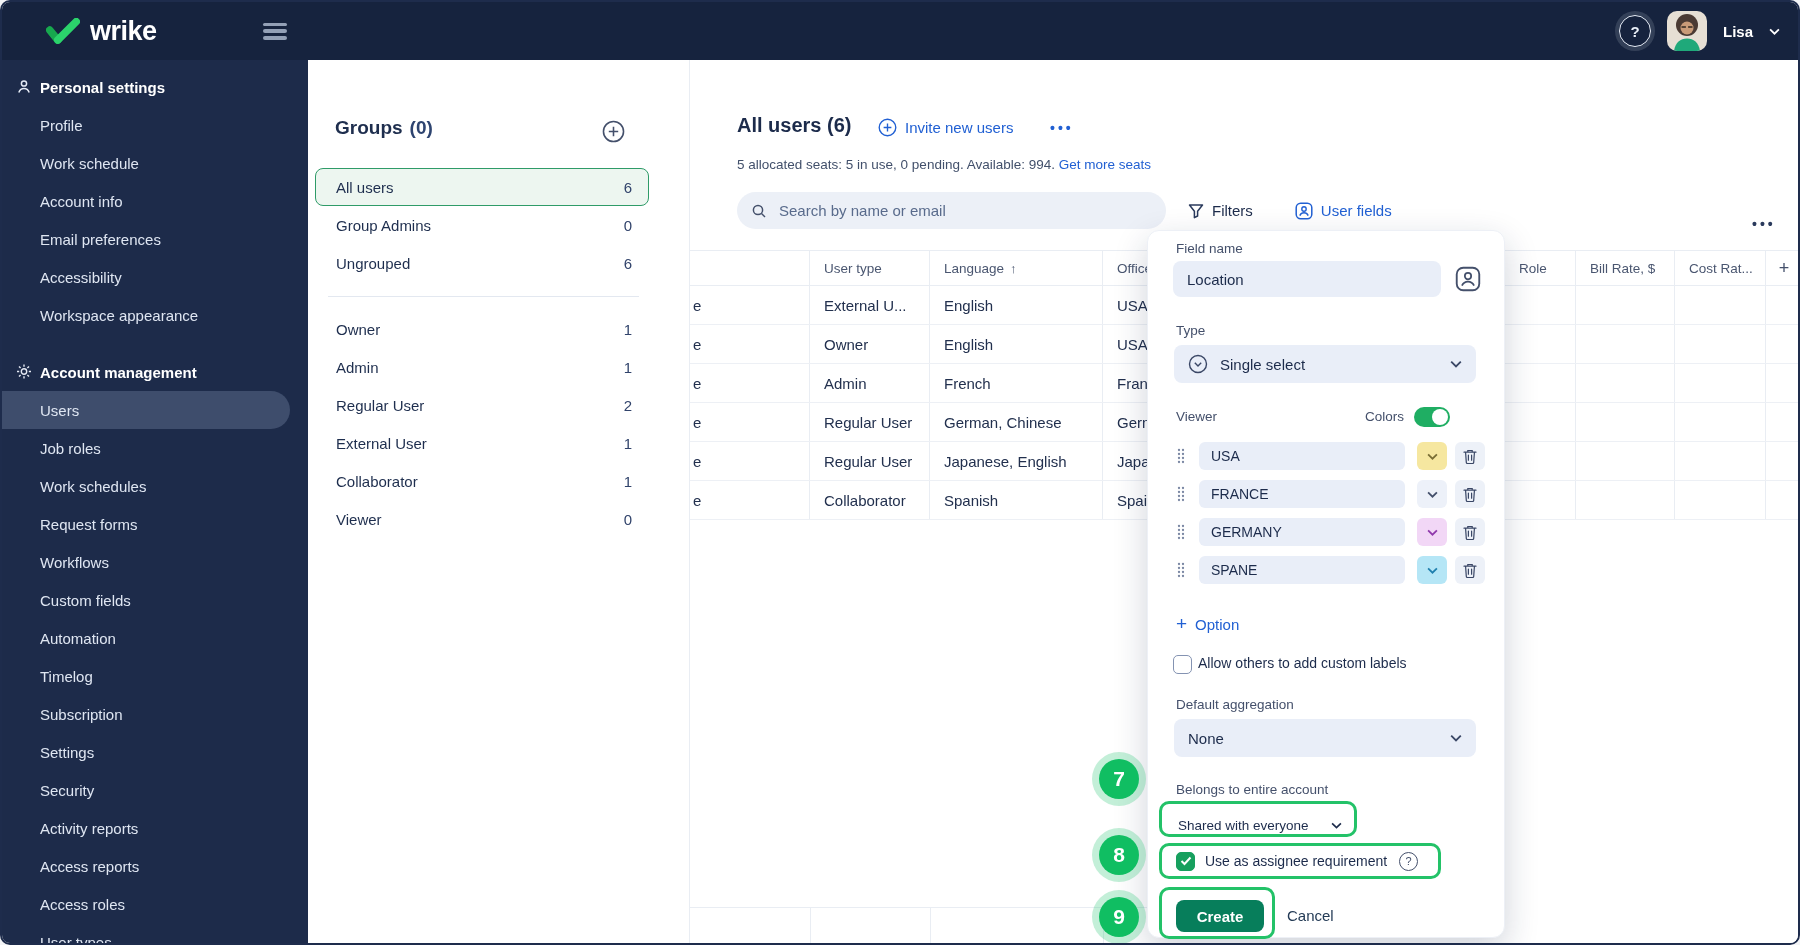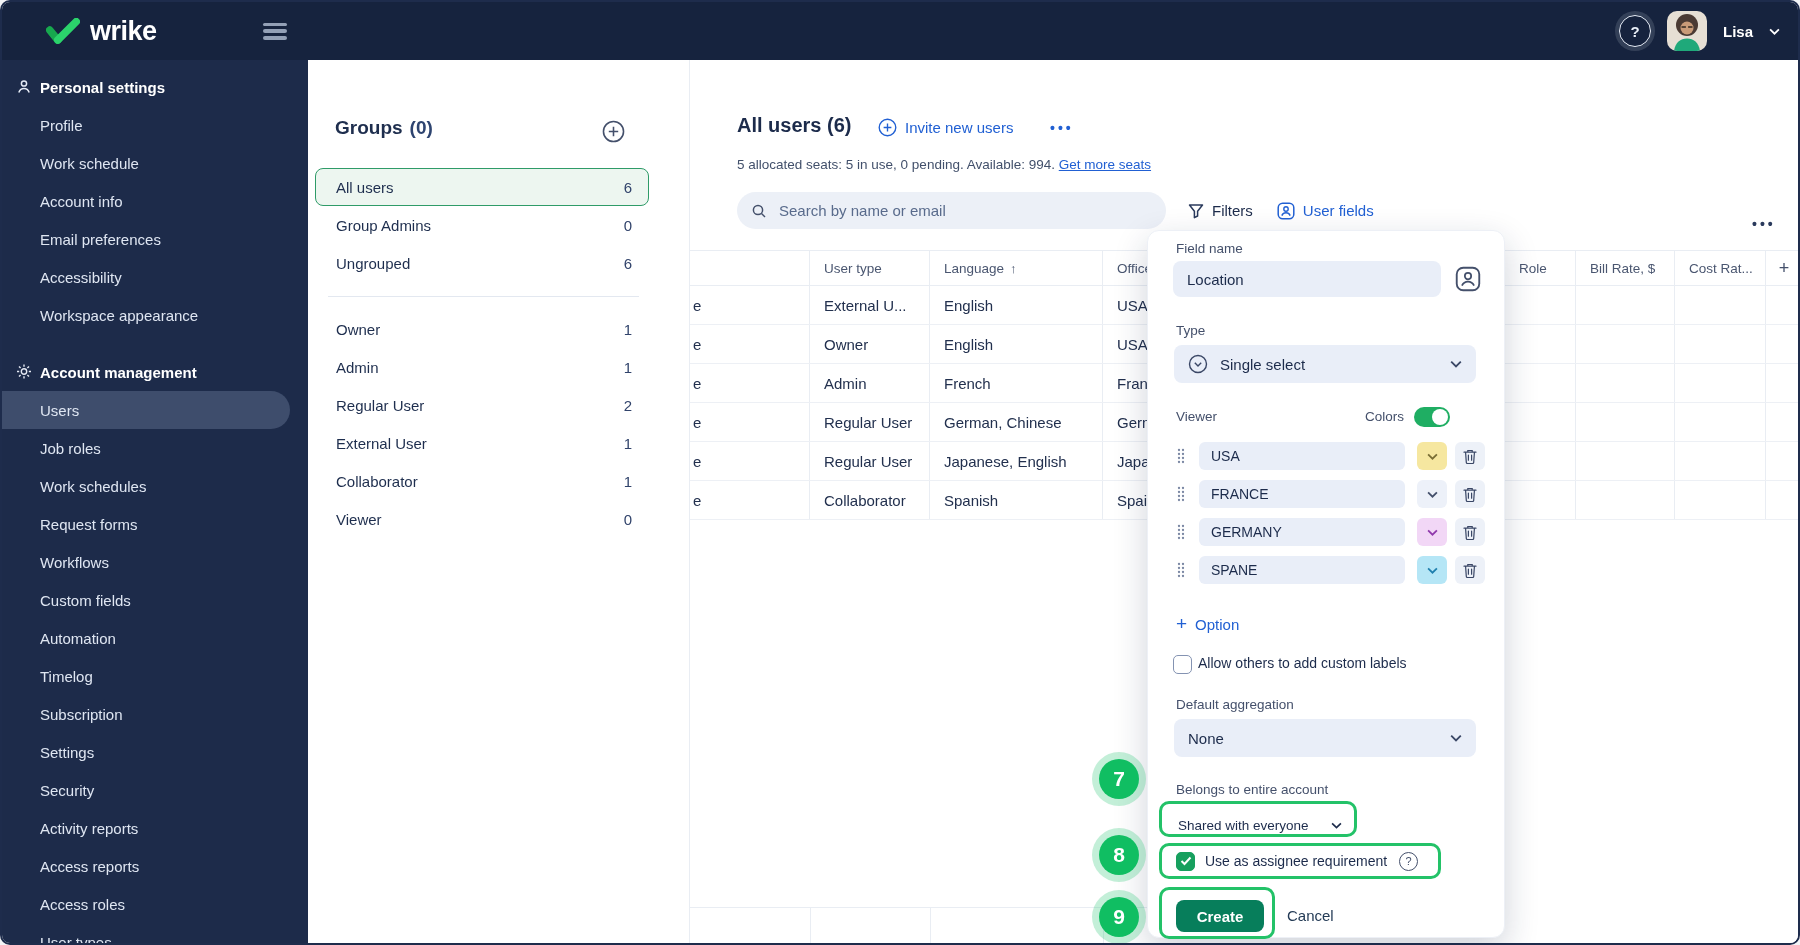--- a/index.html
+++ b/index.html
@@ -42,29 +42,29 @@
   .g-div{border-top:1px solid #E3E8F0;margin:14px 10px 13px 13px}
   
   .main{position:absolute;top:58px;left:687px;right:0;bottom:0;background:#fff;border-left:1px solid #E9EDF3}
   .m-title{position:absolute;left:47px;top:54px;font-size:20px;font-weight:700;color:#1C2B4B}
   .invite{position:absolute;left:188px;top:58px;display:flex;align-items:center;gap:8px;
           color:#2160D3;font-size:15px;cursor:pointer}
   .dots{letter-spacing:3px;font-weight:700;font-size:14px}
   .m-dots{position:absolute;left:360px;top:60px;color:#2160D3;cursor:pointer}
   .t-dots{position:absolute;left:1062px;top:156px;color:#2A3A5C;cursor:pointer}
   .seats{position:absolute;left:47px;top:97px;font-size:13.5px;color:#42506B}
-  .seats a{color:#2160D3;text-decoration:underline;cursor:pointer}
+  .seats a{color:#2160D3;cursor:pointer}
   .search{position:absolute;left:47px;top:132px;width:429px;height:37px;background:#ECF0F7;
           border-radius:19px;display:flex;align-items:center;padding:0 14px;box-sizing:border-box;gap:10px}
   .search input{border:none;background:transparent;outline:none;font-size:15px;color:#2A3A5C;
                 font-family:inherit;width:100%}
   .search input::placeholder{color:#596B8C}
   .toolbar{position:absolute;left:498px;top:132px;height:37px;display:flex;align-items:center;font-size:15px}
   .tool{display:flex;align-items:center;gap:8px;cursor:pointer}
-  .tool.blue{color:#2160D3;margin-left:24px}
+  .tool.blue{color:#2160D3;margin-left:42px}
   
   .thead,.trow{position:absolute;left:0;display:grid;width:1113px;box-sizing:border-box}
   .thead{top:190px;height:36px;border-top:1px solid #E9EDF3;border-bottom:1px solid #E9EDF3}
   .thead .cell{font-size:13.5px;color:#4A5670}
   .trow{height:39px;border-bottom:1px solid #EDF0F5}
   .cell{display:flex;align-items:center;padding-left:14px;border-right:1px solid #E9EDF3;
         overflow:hidden;white-space:nowrap;font-size:15px;color:#22304E;box-sizing:border-box}
   .cell.first{padding-left:3px}
   .cell.add{justify-content:center;padding-left:0;font-size:18px;color:#44506B;cursor:pointer}
   .arrow{margin-left:6px;font-size:13px}

